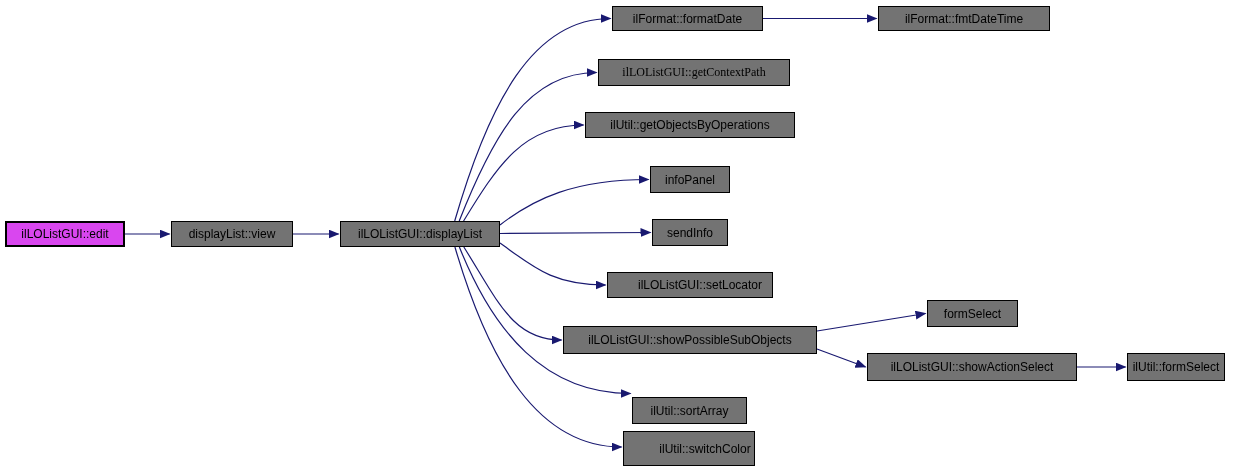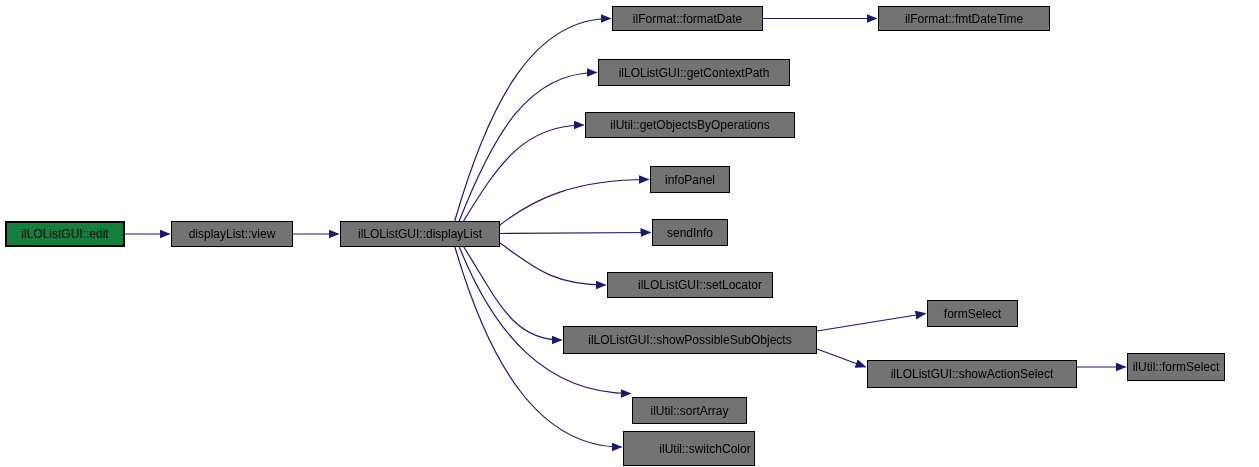--- a/index.html
+++ b/index.html
@@ -24,21 +24,21 @@
     background: #737373;
     display: flex;
     align-items: center;
     justify-content: center;
     font-size: 12px;
     color: #000000;
     white-space: nowrap;
     cursor: pointer;
   }
   .node.highlighted {
-    background: #15803d;
+    background: #d946ef;
     border-width: 2px;
   }
   .node span { pointer-events: none; }
 </style>
 </head>
 <body>
 
 <div class="canvas" id="canvas">
   <svg class="edge-layer" id="edge-layer" xmlns="http://www.w3.org/2000/svg" width="1259" height="467" viewBox="0 0 1259 467">
     <defs>
@@ -70,42 +70,42 @@
     </div>
     <div class="node" style="left: 340px; top: 221px; width: 160px; height: 26px;">
       <span>ilLOListGUI::displayList</span>
     </div>
     <div class="node" style="left: 612px; top: 6px; width: 151px; height: 25px;">
       <span>ilFormat::formatDate</span>
     </div>
     <div class="node" style="left: 878px; top: 6px; width: 172px; height: 25px;">
       <span>ilFormat::fmtDateTime</span>
     </div>
-    <div class="node" style="left: 598px; top: 59px; width: 192px; height: 27px;">
+    <div class="node" style="left: 598px; top: 59px; width: 192px; height: 27px; font-family: Liberation Serif, serif;">
       <span>ilLOListGUI::getContextPath</span>
     </div>
     <div class="node" style="left: 585px; top: 112px; width: 210px; height: 26px;">
       <span>ilUtil::getObjectsByOperations</span>
     </div>
     <div class="node" style="left: 650px; top: 166px; width: 80px; height: 27px;">
       <span>infoPanel</span>
     </div>
     <div class="node" style="left: 652px; top: 219px; width: 76px; height: 27px;">
       <span>sendInfo</span>
     </div>
     <div class="node" style="left: 607px; top: 272px; width: 166px; height: 26px; padding-left: 20px;">
       <span>ilLOListGUI::setLocator</span>
     </div>
     <div class="node" style="left: 563px; top: 326px; width: 254px; height: 28px;">
       <span>ilLOListGUI::showPossibleSubObjects</span>
     </div>
     <div class="node" style="left: 927px; top: 300px; width: 91px; height: 27px;">
       <span>formSelect</span>
     </div>
-    <div class="node" style="left: 867px; top: 353px; width: 210px; height: 28px; margin-top: 7px;">
+    <div class="node" style="left: 867px; top: 353px; width: 210px; height: 28px;">
       <span>ilLOListGUI::showActionSelect</span>
     </div>
     <div class="node" style="left: 1127px; top: 353px; width: 98px; height: 28px;">
       <span>ilUtil::formSelect</span>
     </div>
     <div class="node" style="left: 632px; top: 380px; width: 115px; height: 27px; margin-top: 17px;">
       <span>ilUtil::sortArray</span>
     </div>
     <div class="node" style="left: 623px; top: 431px; width: 132px; height: 35px; padding-left: 32px;">
       <span>ilUtil::switchColor</span>

